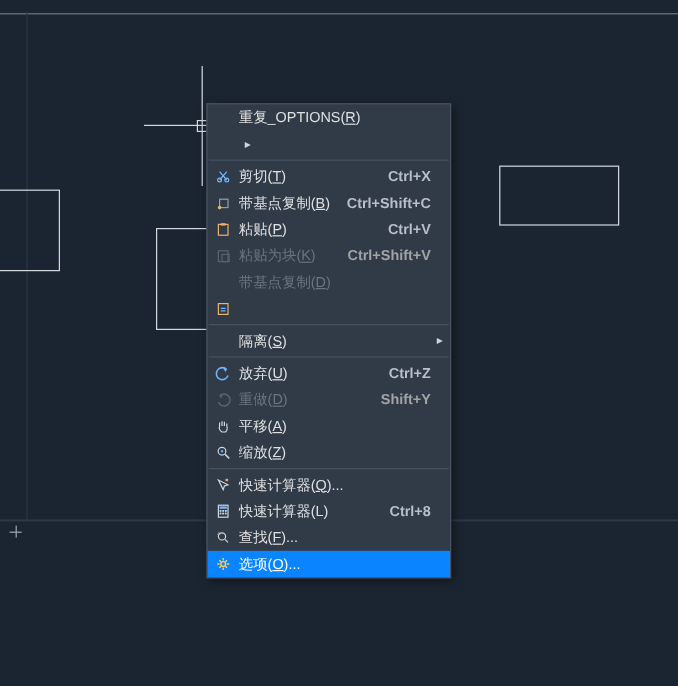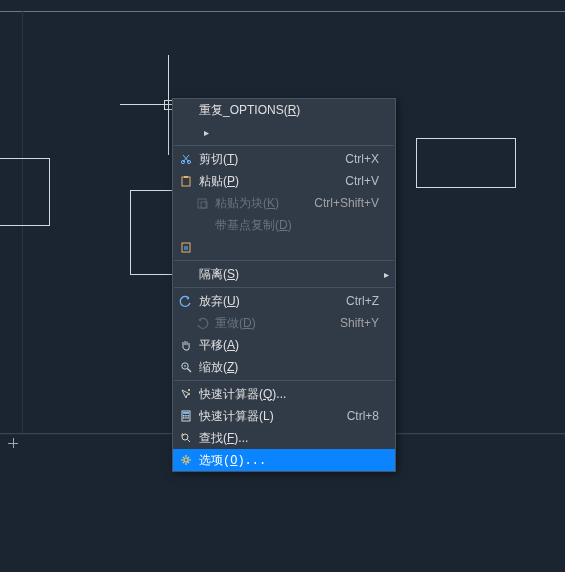--- a/index.html
+++ b/index.html
@@ -54,58 +54,57 @@
     left: 164px; top: 90px;
     width: 10px; height: 10px;
     border: 1px solid #d4d9df;
   }
   .ch-h { position:absolute; top:94px; left:120px; width:100px; height:1px; background:#d4d9df; }
   .ch-v { position:absolute; left:168px; top:45px; width:1px; height:100px; background:#d4d9df; }
 
   .context-menu {
     position: absolute;
     left: 172px;
-    top: 98px;
-    width: 224px;
+    top: 86px;
+    width: 204px;
     background: #313a47;
     border: 1px solid #4a5362;
     box-shadow: 2px 2px 8px rgba(0,0,0,0.5);
   }
   .menu-row {
     display: flex;
     align-items: center;
     height: 22px;
     padding: 0 6px 0 0;
     position: relative;
   }
   .menu-row.highlight {
     background: #0a84ff;
     color: #ffffff;
-    font-family: Liberation Mono, monospace;
   }
   .menu-row.disabled {
     color: #6a7380;
-    margin-left: 16px;
   }
   .icon-cell {
     width: 26px;
     display: flex;
     align-items: center;
     justify-content: center;
     flex-shrink: 0;
   }
   .label-cell {
     flex: 1;
     white-space: nowrap;
     overflow: hidden;
   }
   .shortcut-cell {
     color: #b8bfc9;
     padding-left: 8px;
     white-space: nowrap;
+    font-weight: bold;
   }
   .menu-row.disabled .shortcut-cell { color: #a3a3a3; }
   .arrow-cell {
     width: 10px;
     text-align: right;
     color: #cfd5dd;
     font-size: 10px;
   }
   .menu-sep {
     height: 1px;
@@ -160,20 +159,31 @@
             <path d="M4 10 L10 3 M10 10 L4 3"></path>
           </g>
         </svg>
     </div>
     <div class="label-cell"><span>剪切(</span><span class="underline-key">T</span><span>)</span></div>
     <div class="shortcut-cell">Ctrl+X</div>
     <div class="arrow-cell"></div>
   </div>
 
 
+  <div class="menu-row">
+    <div class="icon-cell">
+      <svg width="14" height="14" viewBox="0 0 14 14">
+          <rect x="4" y="4" width="7" height="7" fill="none" stroke="#8fa0b4"></rect>
+          <circle cx="4" cy="11" r="1.5" fill="#e9b36a"></circle>
+        </svg>
+    </div>
+    <div class="label-cell"><span>带基点复制(</span><span class="underline-key">B</span><span>)</span></div>
+    <div class="shortcut-cell">Ctrl+Shift+C</div>
+    <div class="arrow-cell"></div>
+  </div>
 
   <div class="menu-row">
     <div class="icon-cell">
       <svg width="14" height="14" viewBox="0 0 14 14">
           <rect x="3" y="3" width="8" height="9" fill="none" stroke="#e9b36a"></rect>
           <rect x="5" y="2" width="4" height="2" fill="#e9b36a"></rect>
         </svg>
     </div>
     <div class="label-cell"><span>粘贴(</span><span class="underline-key">P</span><span>)</span></div>
     <div class="shortcut-cell">Ctrl+V</div>

